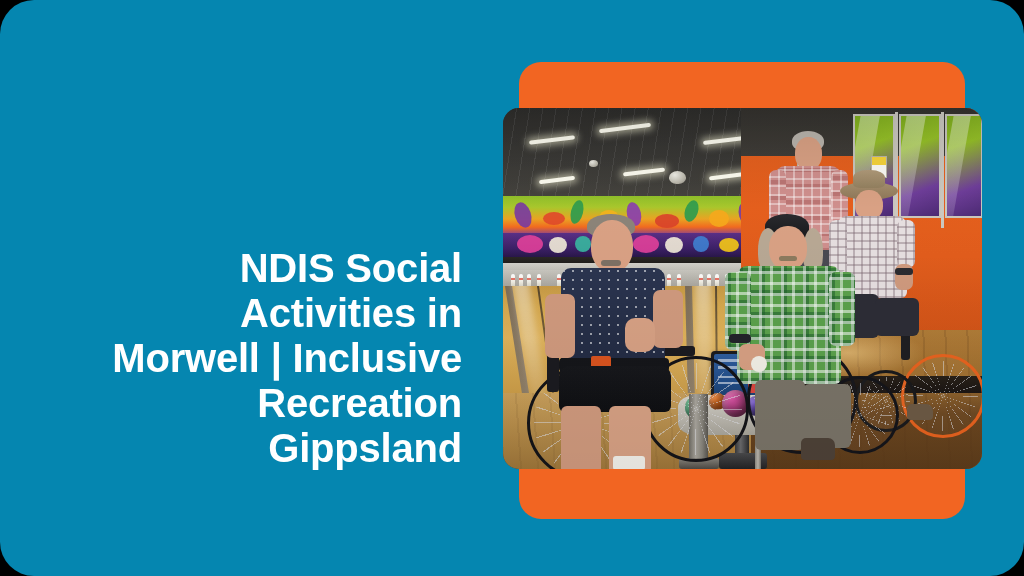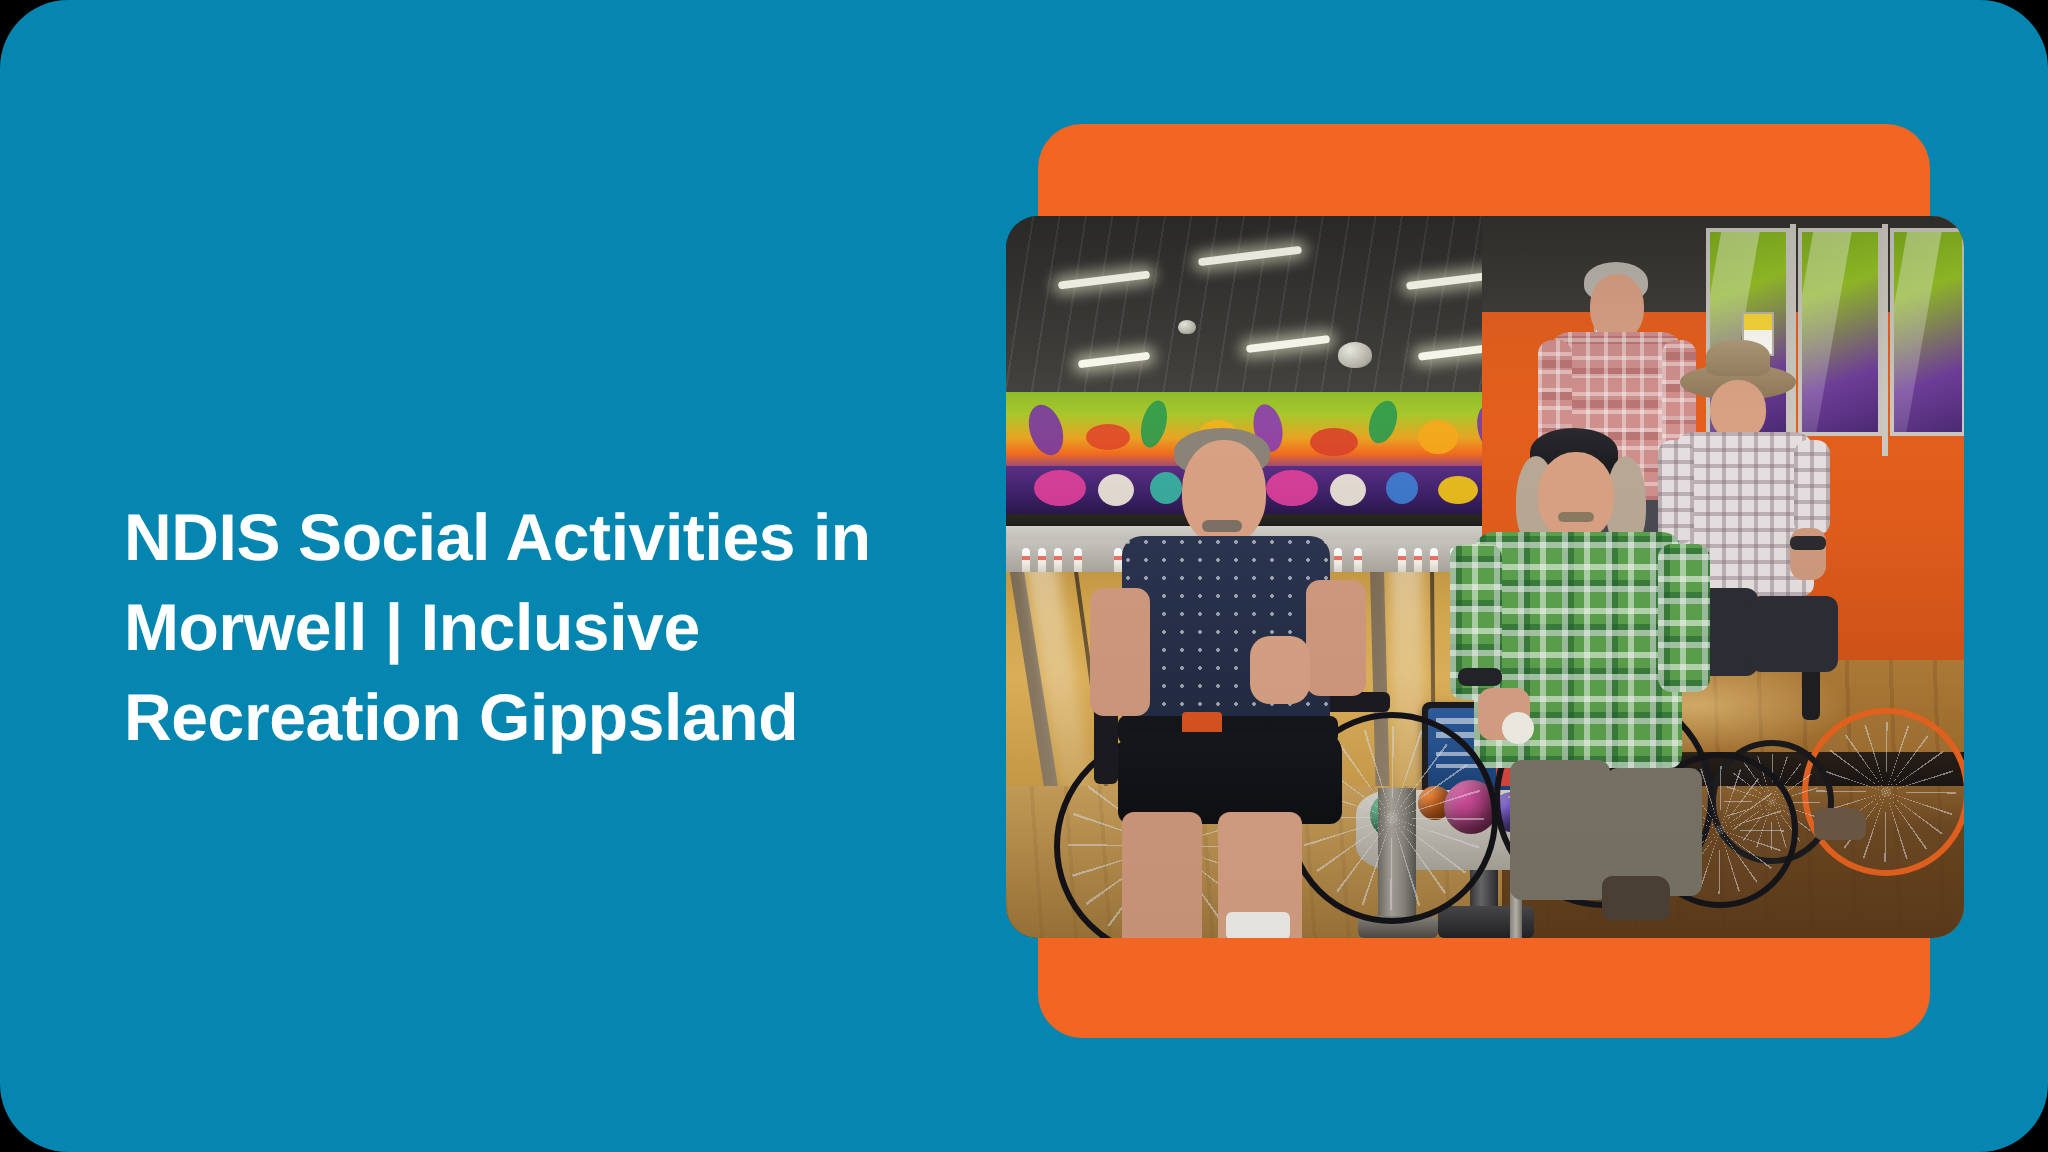--- a/index.html
+++ b/index.html
@@ -32,25 +32,26 @@
     overflow: hidden;
   }
 
   
   .headline {
     position: absolute;
     left: 62px;
     top: 246px;
     width: 400px;
     color: #ffffff;
-    font-size: 33px;
+    font-size: 40px;
     font-weight: bold;
     line-height: 45px;
     letter-spacing: -0.2px;
     white-space: pre-line;
+    text-align: right;
   }
 
   
   .orange-panel {
     position: absolute;
     left: 519px;
     top: 62px;
     width: 446px;
     height: 457px;
     background: #f26522;

